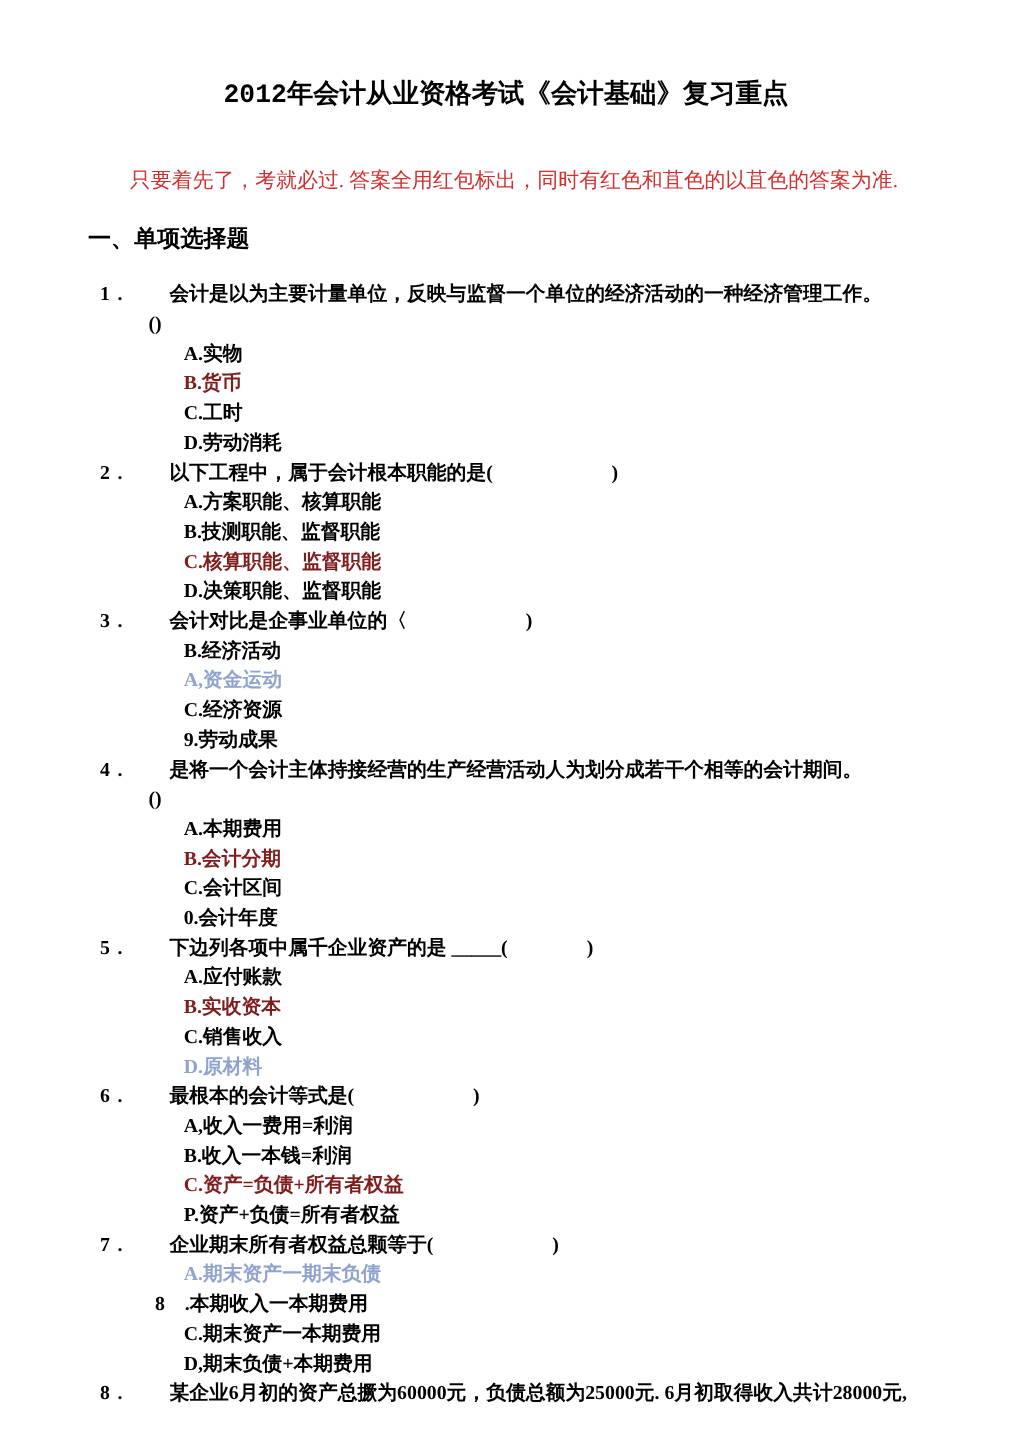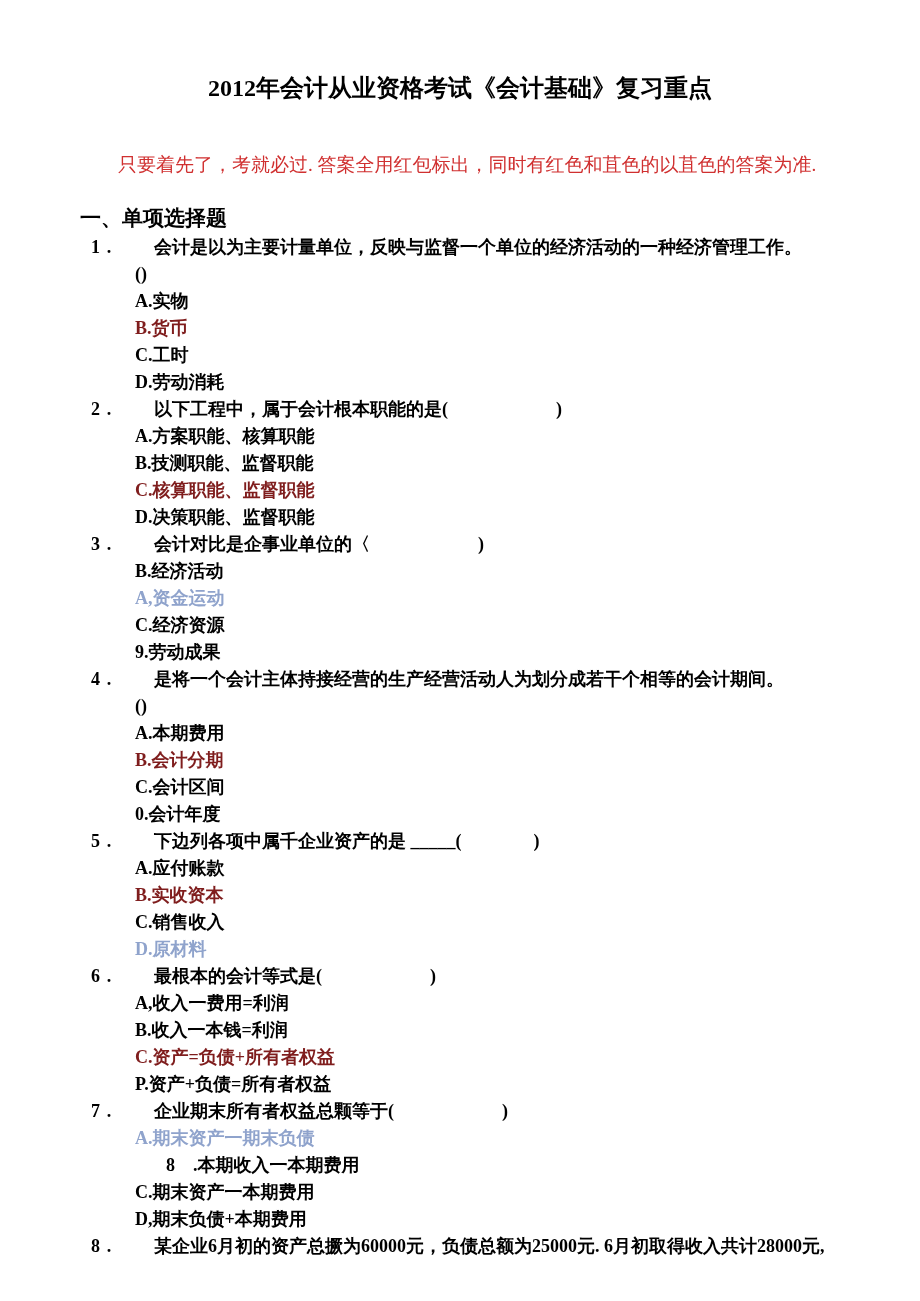--- a/index.html
+++ b/index.html
@@ -11,34 +11,34 @@
     line-height: 1.5;
     background: #fff;
     width: 920px;
     box-sizing: border-box;
   }
   .title {
     text-align: center;
     font-size: 24px;
     font-weight: bold;
     margin-bottom: 30px;
-    font-family: Liberation Serif, serif;
+    font-family: Liberation Mono, monospace;
   }
   .note {
     color: #d03030;
     font-size: 19px;
     line-height: 2;
     text-indent: 2em;
     margin-bottom: 18px;
     margin-top: 40px;
   }
   .section-head {
     font-size: 21px;
     font-weight: bold;
-    margin-bottom: 0;
+    margin-bottom: 20px;
     font-family: "Heiti SC", SimHei, sans-serif;
   }
   .q-block { margin: 0; }
   .q-stem {
     display: flex;
     align-items: flex-start;
     font-weight: bold;
   }
   .q-stem .num {
     width: 20px;
@@ -46,24 +46,24 @@
     text-align: right;
   }
   .q-stem .dot {
     width: 18px;
     flex-shrink: 0;
     text-align: center;
   }
   .q-stem .txt { flex: 1; font-weight: bold; margin-left: 36px; }
   .paren-line { margin-left: 55px; font-weight: bold; }
   .opts { margin-left: 55px; }
-  .opt { font-weight: bold; }
+  .opt { font-weight: bold; margin-left: 32px; }
   .opt.red { color: #7f1d1d; font-weight: bold; }
   .opt.blue { color: #8fa3cc; font-weight: bold; }
-  .opt.sub { margin-left: 31px; }
+  .opt.sub { margin-left: 6px; }
 </style>
 </head>
 <body>
 
 <div class="title">2012年会计从业资格考试《会计基础》复习重点</div>
 
 <div class="note">只要着先了，考就必过. 答案全用红包标出，同时有红色和苴色的以苴色的答案为准.</div>
 
 <div class="section-head">一、单项选择题</div>
 

